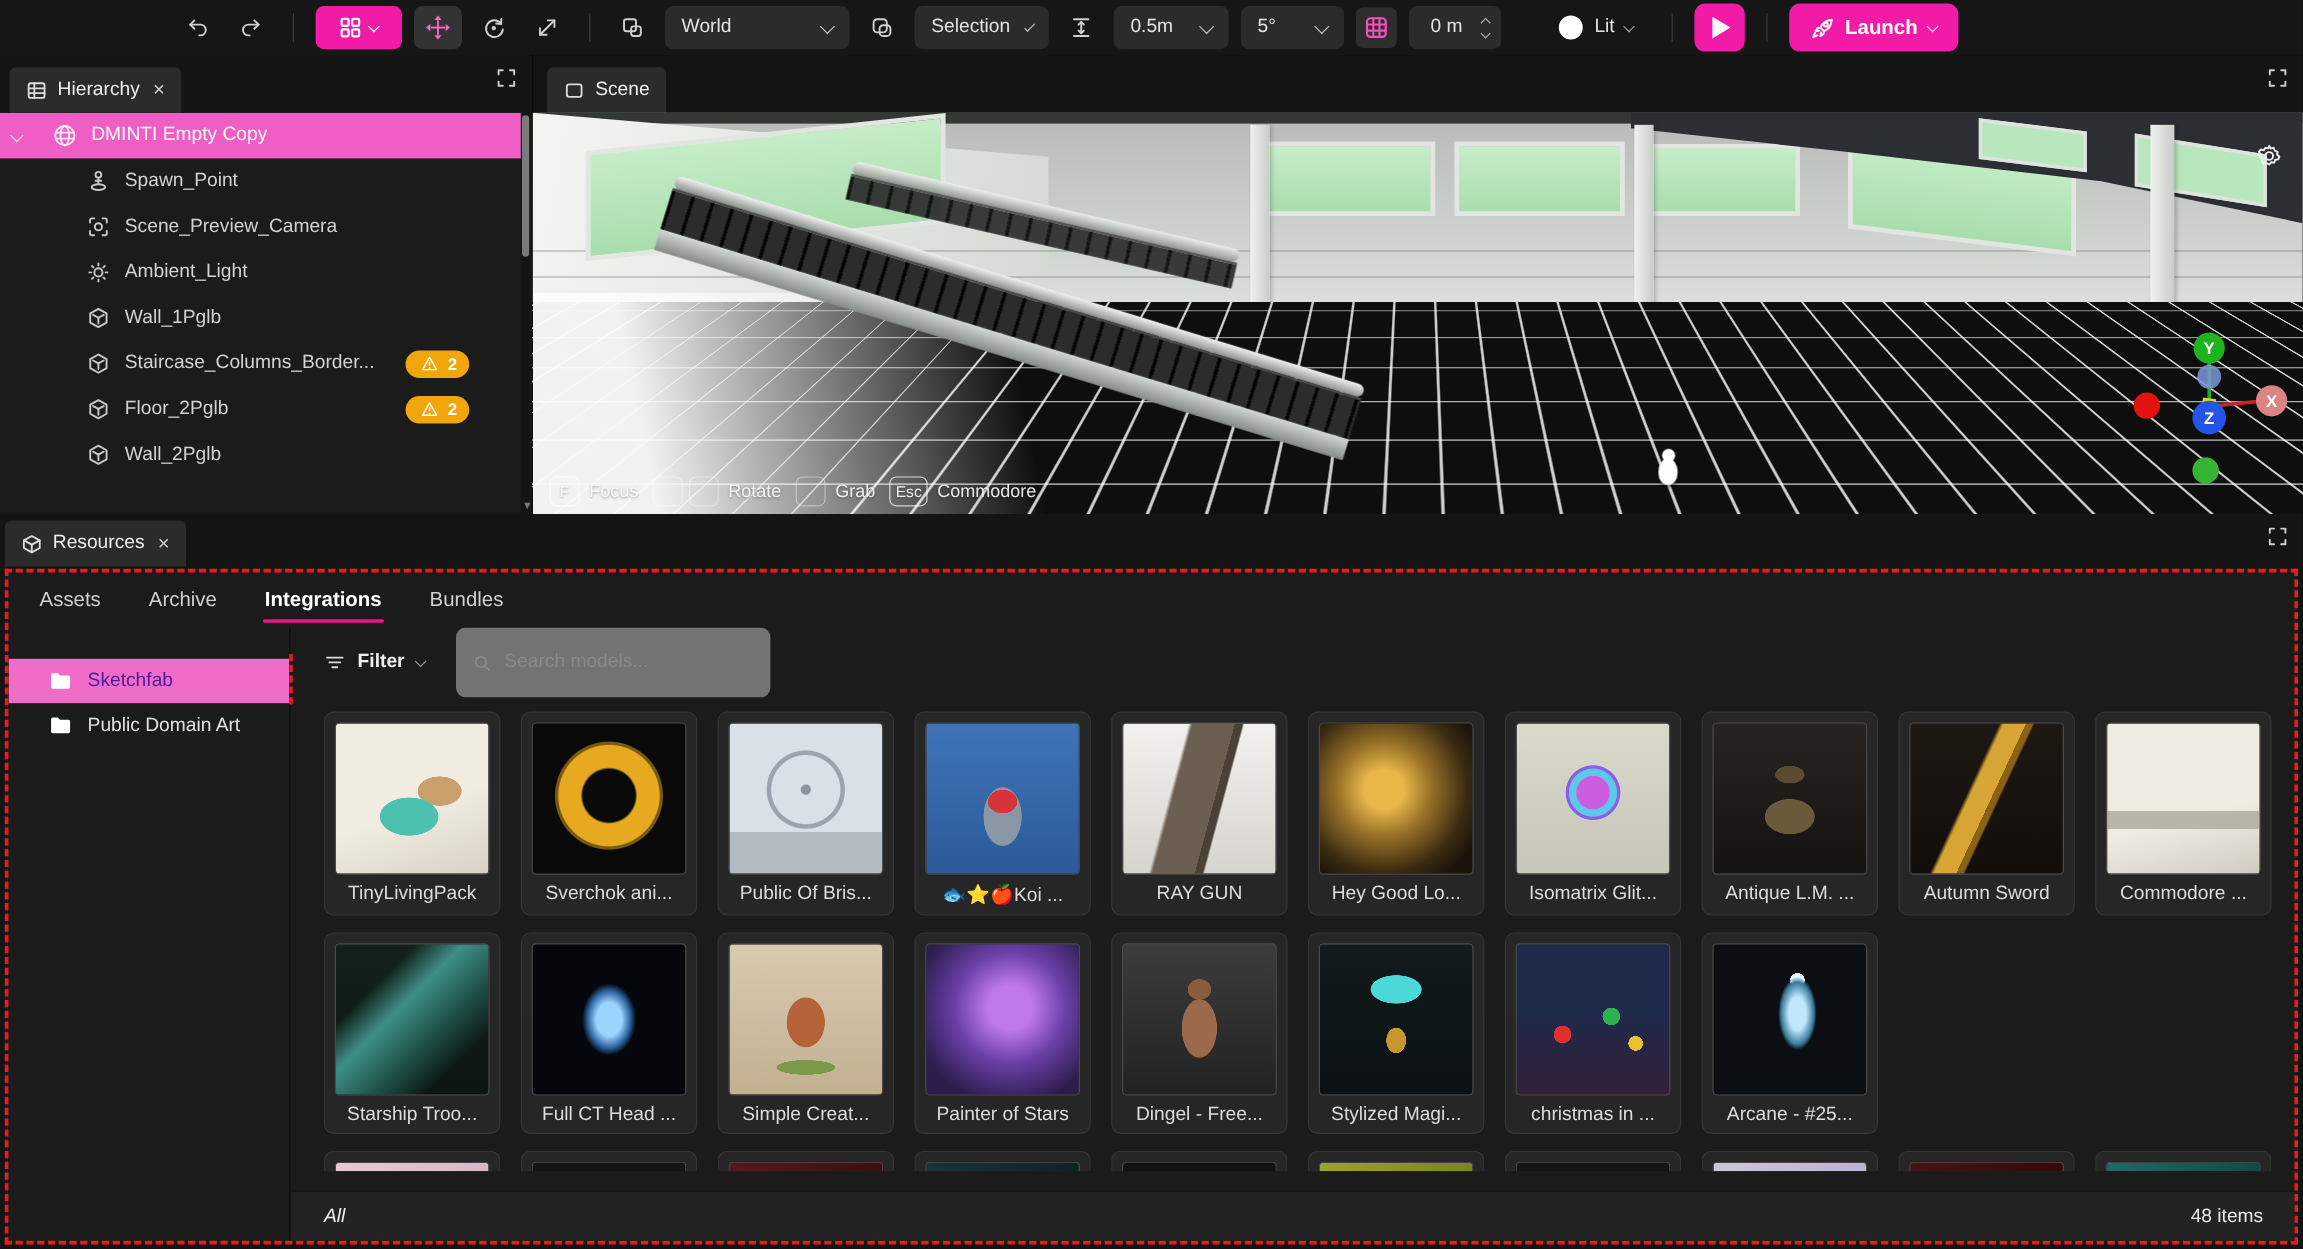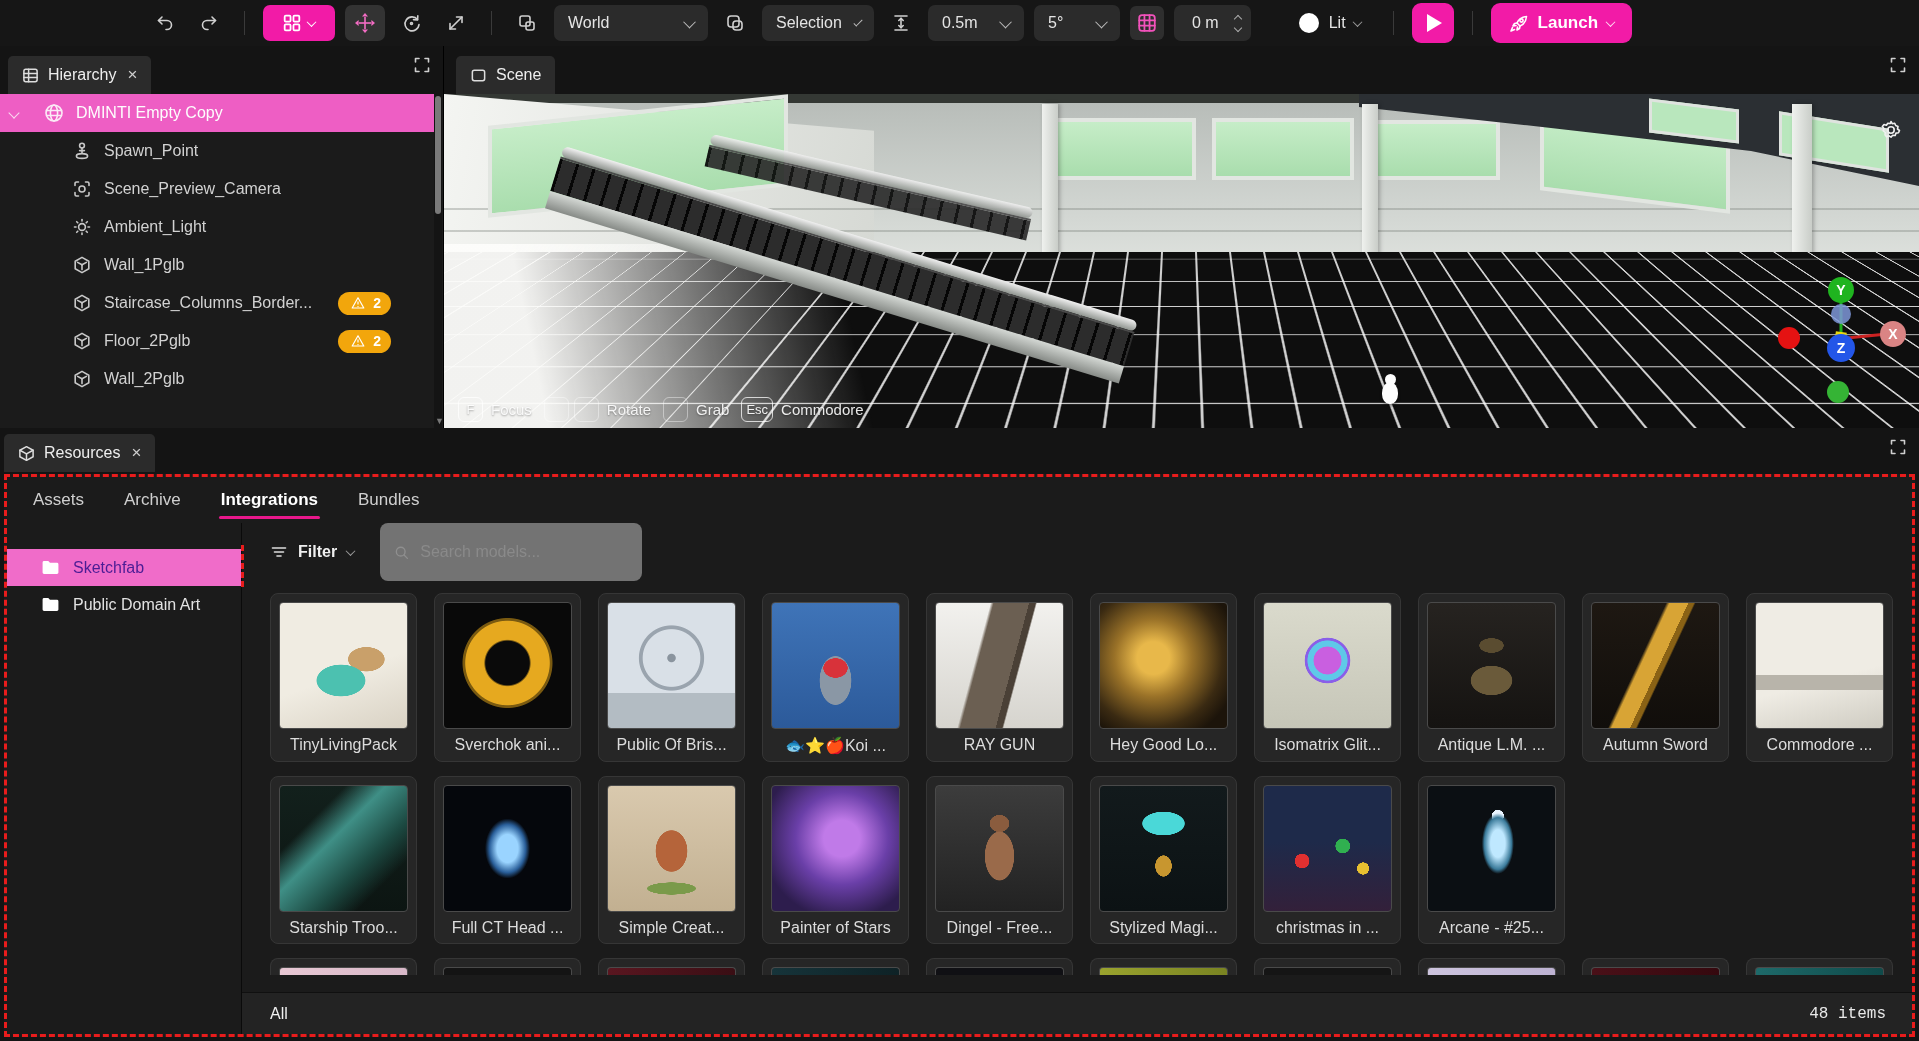--- a/index.html
+++ b/index.html
@@ -113,22 +113,22 @@
   .searchbox input { background:transparent; border:none; outline:none; color:#d8d8d8; font-size:16px; width:100%; font-family:"Liberation Sans",sans-serif; }
   .searchbox input::placeholder { color:#8a8a8a; }
   .cards-wrap { flex:1; overflow:hidden; padding:12px 0 0 28px; }
   .cards-grid { display:grid; grid-template-columns:repeat(10, 147px); gap:14px 17px; }
   .card { background:#262626; border:1px solid #363636; border-radius:8px; padding:8px 8px 6px 8px; cursor:pointer; }
   .card-thumb { height:127px; border-radius:4px; border:1px solid #4a4a4a; background:#333; }
   .card-label { margin-top:7px; font-size:16px; color:#dcdcdc; text-align:center; white-space:nowrap; overflow:hidden; text-overflow:ellipsis; }
   .card.sliver { padding-bottom:0; border-bottom:none; border-radius:8px 8px 0 0; }
   .card.sliver .card-thumb { height:8px; border-bottom:none; border-radius:4px 4px 0 0; }
   .res-footer { height:42px; background:#232323; display:flex; align-items:center; justify-content:space-between; padding:0 26px 0 28px; font-size:16px; flex:0 0 42px; border-top:1px solid #101010; }
-  .res-footer .left { color:#efefef; cursor:pointer; }
-  .res-footer .right { color:#e8e8e8;font-family:Liberation Mono, monospace; }
+  .res-footer .left { color:#efefef; cursor:pointer;font-style:italic; }
+  .res-footer .right { color:#e8e8e8; }
 </style>
 </head>
 <body>
 
 <div class="app">
 
   <div class="toolbar">
     <div class="tb-sp" style="width:124px"></div>
     <div class="tb-ib">
       <span class="icon stroke">

